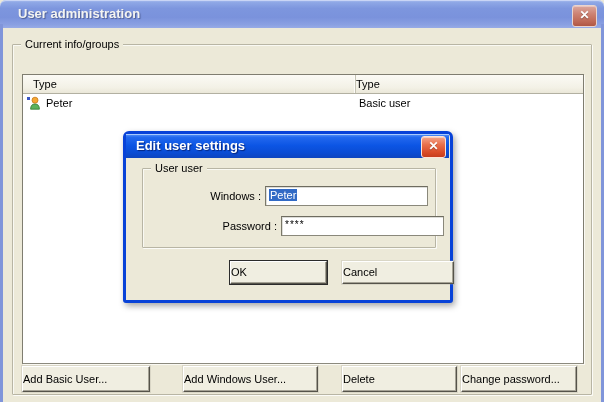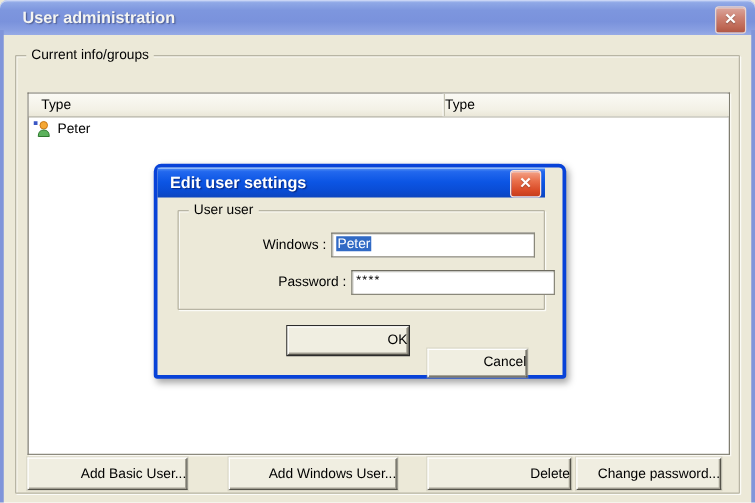--- a/index.html
+++ b/index.html
@@ -41,31 +41,31 @@
   .hdr-type{flex:1;border-left:1px solid #C4C2B2;box-shadow:-1px 0 0 #FDFCF8;padding-left:0;}
   .list-row{display:flex;height:18px;align-items:center;cursor:default;}
   .cell-user{width:332px;display:flex;align-items:center;box-sizing:border-box;padding-left:3px;}
   .cell-type{flex:1;padding-left:4px;box-sizing:border-box;}
   .user-icon{width:16px;height:16px;margin-right:4px;flex:0 0 auto;}
 
   
   .xpbtn{position:absolute;height:26px;background:#F0EEE1;
     border:1px solid;border-color:#FFFFFF #55534A #55534A #FFFFFF;
     box-shadow:inset -1px -1px 0 #A5A295,0 0 0 1px rgba(160,158,145,.25);
-    text-align:right;line-height:24px;font-size:11px;cursor:pointer;box-sizing:border-box;}
+    text-align:left;line-height:24px;font-size:11px;cursor:pointer;box-sizing:border-box;}
   #btn-add-basic{left:22px;top:366px;width:128px;}
   #btn-add-windows{left:183px;top:366px;width:135px;}
   #btn-delete{left:342px;top:366px;width:115px;}
   #btn-change-pw{left:461px;top:366px;width:116px;}
 
   
   #dialog{position:absolute;left:123px;top:131px;width:330px;height:172px;box-sizing:border-box;
     border:3px solid var(--dialog-border-active,#0842D8);border-radius:6px 6px 3px 3px;
     background:var(--client-bg,#ECE9D8);box-shadow:2px 3px 6px rgba(0,0,0,.35);}
-  #dialog-titlebar{position:absolute;left:0;top:0;right:14px;height:24px;
+  #dialog-titlebar{position:absolute;left:0;top:0;right:1px;height:24px;
     background:linear-gradient(180deg,#5A96F8 0%,#2268EE 14%,#0C55E4 48%,#0A4CD4 78%,#0D45BF 100%);
     box-shadow:inset 0 1px 0 rgba(190,215,255,.8);}
   #dialog-title{position:absolute;left:10px;top:0;line-height:23px;color:#fff;font-weight:bold;font-size:13px;
     text-shadow:1px 1px 1px rgba(0,20,90,.7);}
   #dialog-close{top:2px;right:3px;border:1px solid #FFE3D7;
     background:linear-gradient(180deg,#F4A58B 0%,#E9704C 38%,#D94A26 78%,#C63D1D 100%);
     box-shadow:inset 0 1px 0 rgba(255,255,255,.45);}
   #dialog-body{position:absolute;left:0;right:0;top:24px;bottom:0;}
   #dialog-groupbox{left:16px;top:10px;width:292px;height:78px;}
 
@@ -77,21 +77,21 @@
   .textfield{position:absolute;left:139px;top:0;width:163px;height:20px;background:#fff;box-sizing:border-box;
     border:1px solid #8A887B;border-top-color:#6E6C60;border-left-color:#7A7869;
     box-shadow:inset 1px 1px 0 rgba(120,118,105,.25);padding:2px 3px;cursor:text;}
   .sel-text{background:var(--selection,#316AC5);color:#fff;padding:0 1px;}
   .pw-text{font-size:10px;letter-spacing:1px;line-height:9px;display:block;margin-top:1px;}
 
   .dlg-btn{height:23px;line-height:21px;}
   #btn-ok{left:104px;top:103px;width:97px;}
   #btn-ok.default{border-color:#FFFFFF #55534A #55534A #FFFFFF;
     box-shadow:inset -1px -1px 0 #A5A295,0 0 0 1px #2B2B2B;}
-  #btn-cancel{left:216px;top:121px;width:80px;}
+  #btn-cancel{left:216px;top:103px;width:112px;}
 </style>
 </head>
 <body>
 
 <div id="window">
 
   <div id="main-titlebar">
     <span id="main-title">User administration</span>
     <span id="main-close" class="close-btn">✕</span>
   </div>
@@ -109,20 +109,21 @@
     </div>
     <div class="list-row">
       <div class="cell-user">
         <svg class="user-icon" viewBox="0 0 16 16">
           <rect x="1" y="2" width="3" height="3" fill="#3A56C4"></rect>
           <circle cx="9" cy="5.2" r="3" fill="#F5A733" stroke="#C87818" stroke-width="0.8"></circle>
           <path d="M4.6 14.2 q0-5.2 4.4-5.2 q4.4 0 4.4 5.2 z" fill="#5CB25C" stroke="#2F7A2F" stroke-width="0.8"></path>
         </svg>
         <span>Peter</span>
       </div>
+      <div class="cell-type">Basic user</div>
     </div>
   </div>
 
   <div id="btn-add-basic" class="xpbtn">Add Basic User...</div>
   <div id="btn-add-windows" class="xpbtn">Add Windows User...</div>
   <div id="btn-change-pw" class="xpbtn">Change password...</div>
   <div id="btn-delete" class="xpbtn">Delete</div>
 
   <div id="dialog">
     <div id="dialog-titlebar">

